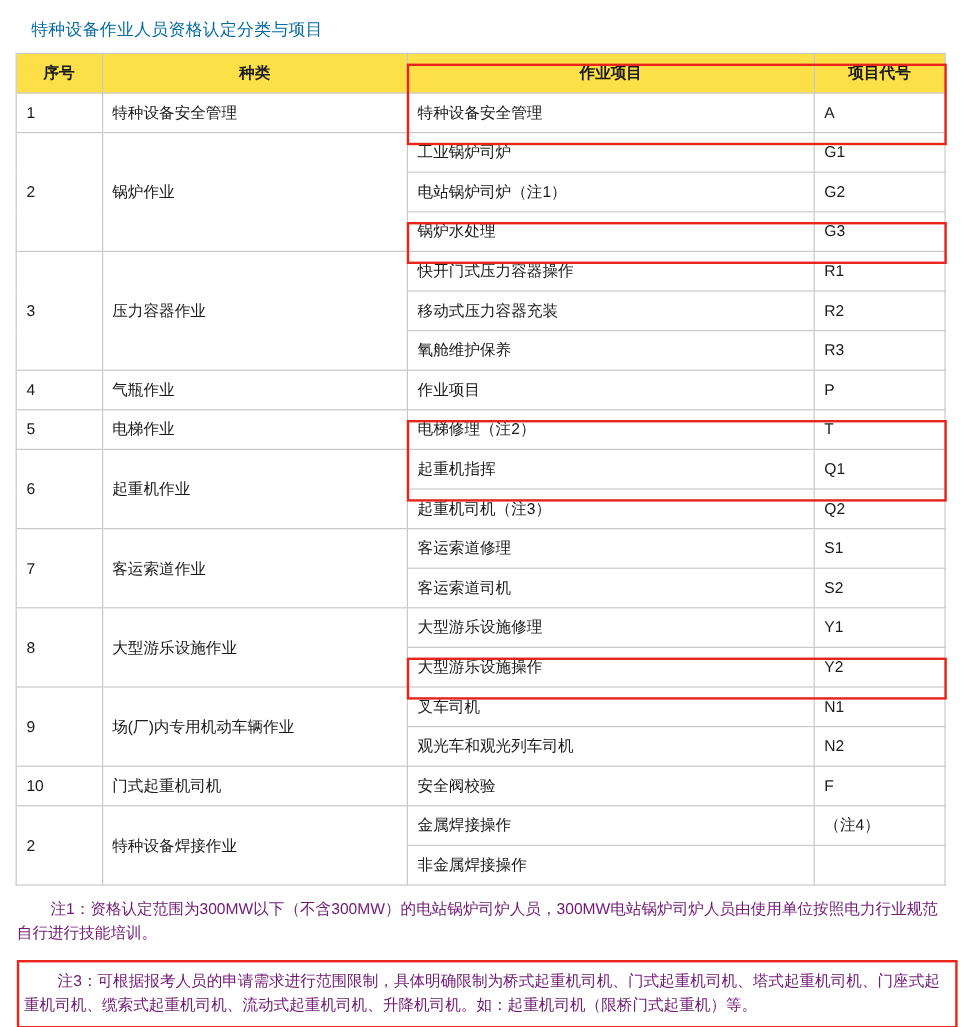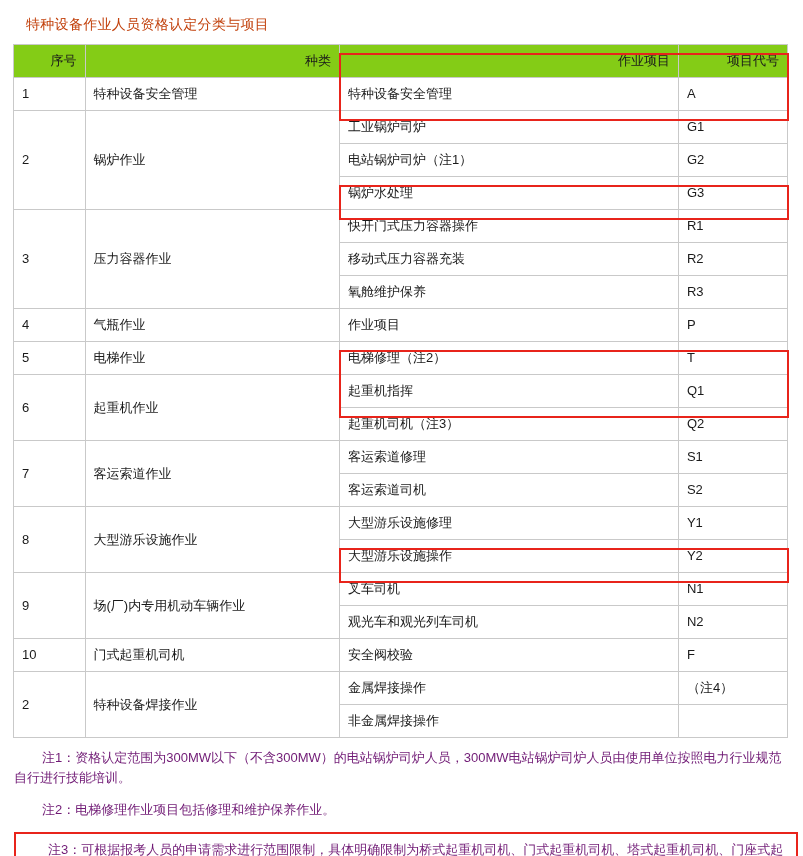--- a/index.html
+++ b/index.html
@@ -16,44 +16,44 @@
     position: relative;
     overflow: hidden;
   }
   .page {
     padding: 10px 12px 0 12px;
     box-sizing: border-box;
     width: 803px;
   }
   .doc-title {
     font-size: 14px;
-    color: #c2410c;
+    color: #0369a1;
     margin: 6px 0 10px 14px;
     letter-spacing: 0.3px;
   }
   table.qual {
     border-collapse: collapse;
     width: 775px;
     margin: 0 0 0 1px;
     table-layout: fixed;
   }
   table.qual td, table.qual th {
     border: 1px solid #c9c9c9;
     padding: 6px 8px;
     font-weight: normal;
     font-size: 13px;
     vertical-align: middle;
     line-height: 1.35;
     background: #fff;
     height: 20px;
   }
   table.qual th {
-    font-weight: normal;
-    text-align: right;
-    background: #84cc16;
+    font-weight: bold;
+    text-align: center;
+    background: #fde047;
   }
   .col-no   { width: 44px; text-align: left; }
   .col-kind { width: 200px; }
   .col-item { width: 272px; }
   .col-code { width: 76px; }
   td.center-v { vertical-align: middle; }
   .hl {
     position: absolute;
     border: 2px solid #e8241b;
     box-sizing: border-box;
@@ -200,21 +200,20 @@
         </tr>
         <tr>
           <td class="col-item">非金属焊接操作</td>
           <td class="col-code"></td>
         </tr>
       </tbody>
   </table>
 
   <div class="notes">
     <div class="note"><span class="indent"></span><span>注1：资格认定范围为300MW以下（不含300MW）的电站锅炉司炉人员，300MW电站锅炉司炉人员由使用单位按照电力行业规范自行进行技能培训。</span></div>
-    <div class="note"><span class="indent"></span><span>注2：电梯修理作业项目包括修理和维护保养作业。</span></div>
     <div class="note-box">
       <div class="note"><span class="indent"></span><span>注3：可根据报考人员的申请需求进行范围限制，具体明确限制为桥式起重机司机、门式起重机司机、塔式起重机司机、门座式起重机司机、缆索式起重机司机、流动式起重机司机、升降机司机。如：起重机司机（限桥门式起重机）等。</span></div>
     </div>
 
   </div>
 
 </div>
 
 <div class="hl" style="left: 338.5px; top: 52.5px; width: 450px; height: 68px; border-color: rgb(232, 36, 27);"></div>
 <div class="hl" style="left: 338.5px; top: 184.5px; width: 450px; height: 35px; border-color: rgb(232, 36, 27);"></div>

